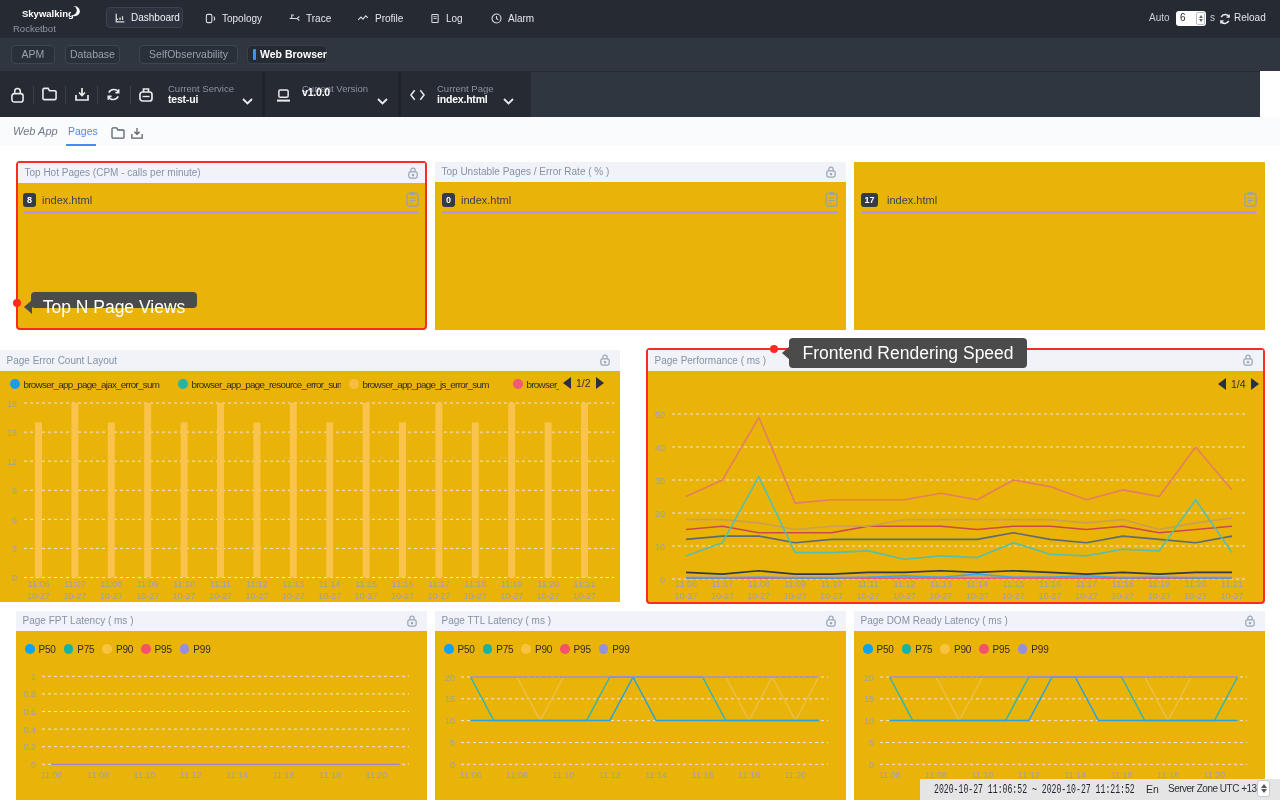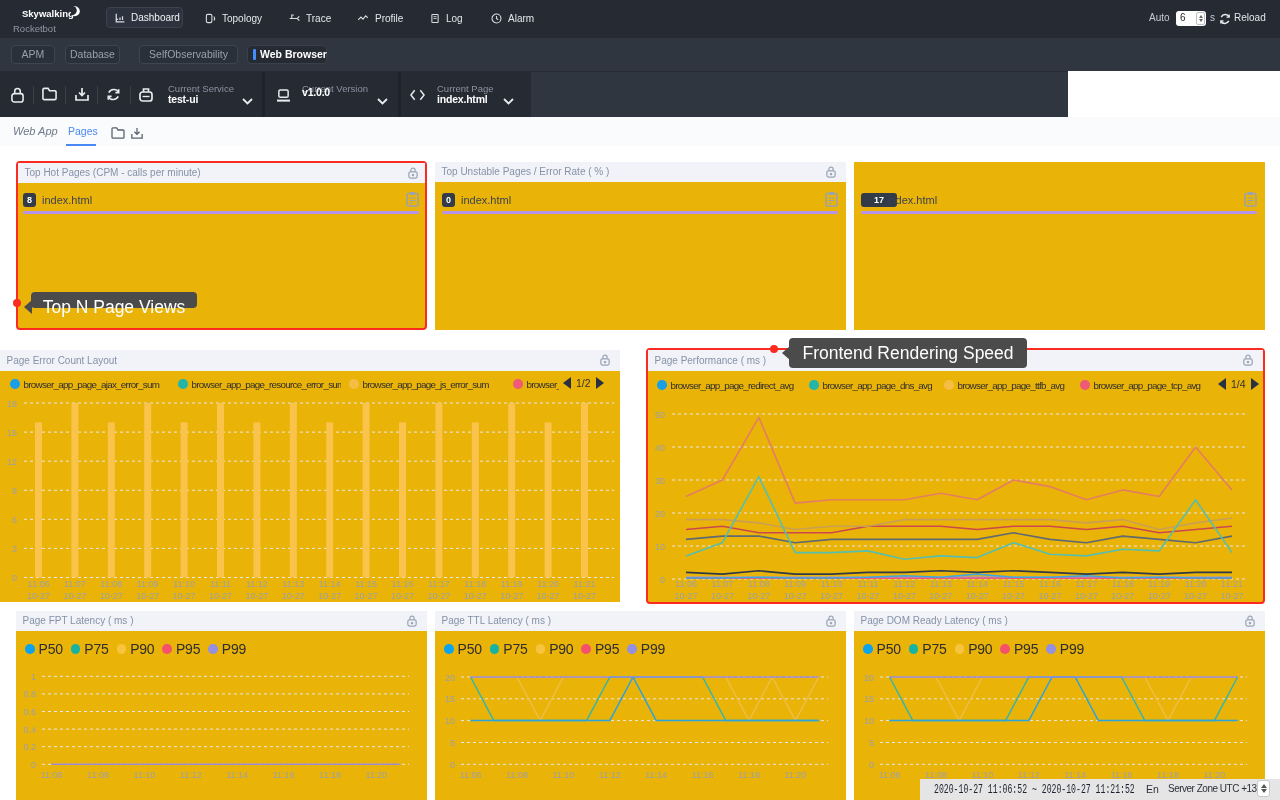--- a/index.html
+++ b/index.html
@@ -23,21 +23,21 @@
 .auto-spin:before { content:""; position:absolute; left:1.5px; top:2px; border-left:2.5px solid transparent; border-right:2.5px solid transparent; border-bottom:3px solid #666; }
 .auto-spin:after { content:""; position:absolute; left:1.5px; bottom:2px; border-left:2.5px solid transparent; border-right:2.5px solid transparent; border-top:3px solid #666; }
 
 
 .row2 { position:absolute; left:0; top:38px; width:1280px; height:33px; background:#30363f; }
 .r2btn { position:absolute; top:7px; height:19px; background:#2a303a; border:1px solid #3f454f; border-radius:4px; color:#99a0ab; font-size:10.5px; text-align:center; line-height:17px; white-space:nowrap; }
 .r2btn.active { color:#fff; background:#252a33; border-color:#3a404a; }
 .r2btn.active .bar { position:absolute; left:5px; top:3px; width:3px; height:11px; background:#448dfe; border-radius:1px; }
 
 
-.toolbar { position:absolute; left:0; top:71px; width:1068px; height:46px; background:#30363f; border-top:1px solid #262b33; }
+.toolbar { position:absolute; left:0; top:71px; width:1260px; height:46px; background:#30363f; border-top:1px solid #262b33; }
 .tpanel { position:absolute; left:0; top:0; width:531px; height:46px; background:#252a33; }
 .tdiv { position:absolute; top:14px; width:1px; height:18px; background:#3a4048; }
 .tsep { position:absolute; top:0; width:3px; height:46px; background:#1e232b; }
 .ticon { position:absolute; top:15px; color:#e9ebee; }
 .tlabel { position:absolute; color:#8b93a0; font-size:9.5px; }
 .tvalue { position:absolute; color:#fff; font-size:10.5px; font-weight:bold; letter-spacing:-0.2px; }
 .chev { position:absolute; }
 
 
 .tabs { position:absolute; left:0; top:117px; width:1280px; height:29px; background:#fafbfd; }
@@ -47,21 +47,21 @@
 
 
 .card { position:absolute; background:#eab308; }
 .chead { position:absolute; left:0; right:0; top:0; height:20px; background:#f1f3f8; color:#8592a7; font-size:10px; line-height:20px; padding-left:6.5px; white-space:nowrap; overflow:hidden; }
 .clock { position:absolute; top:4px; }
 .hl { border:2px solid #fb2b20; border-radius:4px; }
 .badge { position:absolute; width:13px; height:14px; background:#333b48; border-radius:3px; color:#fff; font-size:9px; font-weight:bold; text-align:center; line-height:14px; }
 .iname { position:absolute; color:#3c4350; font-size:11px; }
 .prule { position:absolute; height:3px; background:#b794e8; border-radius:2px; }
 .clip { position:absolute; }
-.legend { position:absolute; display:flex; align-items:center; font-size:14px; letter-spacing:-0.35px; color:#2e2e2e; white-space:nowrap; }
+.legend { position:absolute; display:flex; align-items:center; font-size:10px; letter-spacing:-0.35px; color:#2e2e2e; white-space:nowrap; }
 .legend .dot { display:inline-block; width:9.5px; height:9.5px; border-radius:50%; margin-right:4px; flex:none; }
 .legend .li { display:flex; align-items:center; margin-right:8px; }
 .plegend { letter-spacing:-0.2px !important; }
 .pager { position:absolute; font-size:10.5px; color:#333; display:flex; align-items:center; }
 .tri-l { width:0; height:0; border-top:6px solid transparent; border-bottom:6px solid transparent; border-right:8px solid #273142; margin-right:5px; }
 .tri-r { width:0; height:0; border-top:6px solid transparent; border-bottom:6px solid transparent; border-left:8px solid #273142; margin-left:5px; }
 
 
 .tip { position:absolute; background:#4b4b4b; border-radius:4px; color:#fff; font-size:17.5px; text-align:center; z-index:30; }
 .tip:before { content:""; position:absolute; left:-7px; top:8px; border-top:7px solid transparent; border-bottom:7px solid transparent; border-right:8px solid #4b4b4b; }
@@ -228,21 +228,21 @@
     <div class="badge" style="left:7px;top:31px">0</div>
     <div class="iname" style="left:26px;top:32px">index.html</div>
     <svg class="clip" style="right:8px;top:29px" width="13" height="16" viewBox="0 0 13 16" fill="none" stroke="#98a2b0" stroke-width="1.4">
         <rect x="1" y="2.5" width="11" height="12.5" rx="1.5"></rect>
         <rect x="4" y="1" width="5" height="3" rx="1" fill="#98a2b0" stroke="none"></rect>
         <path d="M3.5 7 L9.5 7 M3.5 9.5 L9.5 9.5 M3.5 12 L7 12" stroke-width="1.1"></path>
       </svg>
     <div class="prule" style="left:7px;top:49px;width:396px"></div>
   </div>
   <div class="card" style="left:854px;top:162px;width:411px;height:168px">
-    <div class="badge" style="left:7px;top:31px;width:36px">17</div>
+    <div class="badge" style="left:7px;top:31px;width:17px">17</div>
     <div class="iname" style="left:33px;top:32px">index.html</div>
     <svg class="clip" style="right:8px;top:29px" width="13" height="16" viewBox="0 0 13 16" fill="none" stroke="#98a2b0" stroke-width="1.4">
         <rect x="1" y="2.5" width="11" height="12.5" rx="1.5"></rect>
         <rect x="4" y="1" width="5" height="3" rx="1" fill="#98a2b0" stroke="none"></rect>
         <path d="M3.5 7 L9.5 7 M3.5 9.5 L9.5 9.5 M3.5 12 L7 12" stroke-width="1.1"></path>
       </svg>
     <div class="prule" style="left:7px;top:49px;width:396px"></div>
   </div>
 
   <div class="reddot" style="left:13px;top:299px"></div>
@@ -329,26 +329,20 @@
 <text x="584.5" y="203" font-size="9" fill="#9aa1ab" text-anchor="middle">10-27</text>
       </svg>
   </div>
 
   <div class="card hl" style="left:646px;top:348px;width:619px;height:256px">
     <div class="chead" style="height:21px;line-height:21px">Page Performance ( ms )<svg class="clock" style="right:10px" width="10" height="12" viewBox="0 0 12 14" fill="none" stroke="#9aa5b5" stroke-width="1.5">
           <rect x="1" y="5.5" width="10" height="7.5" rx="2"></rect>
           <path d="M3.5 5.5 L3.5 3.5 A2.5 2.5 0 0 1 8.5 3.5 L8.5 5.5"></path>
           <rect x="4.7" y="8.2" width="2.6" height="2.6" rx="0.5" fill="#9aa5b5" stroke="none"></rect>
         </svg></div>
-    <div class="legend" style="left:9px;top:26px;height:18px;letter-spacing:-0.7px;font-size:9.8px">
-      <span class="li" style="width:144px;overflow:hidden"><span class="dot" style="background:#189fe6"></span>browser_app_page_redirect_avg</span>
-      <span class="li" style="width:127px;overflow:hidden"><span class="dot" style="background:#22b5a8"></span>browser_app_page_dns_avg</span>
-      <span class="li" style="width:128px;overflow:hidden"><span class="dot" style="background:#f5bd43"></span>browser_app_page_ttfb_avg</span>
-      <span class="li" style="width:124px;overflow:hidden;margin-right:0"><span class="dot" style="background:#ef5a77"></span>browser_app_page_tcp_avg</span>
-    </div>
     <div class="pager" style="left:570px;top:28px"><span class="tri-l"></span>1/4<span class="tri-r"></span></div>
     <svg style="position:absolute;left:0;top:46px" width="615" height="206">
         <line x1="24" y1="18.0" x2="598" y2="18.0" stroke="#e4e7ec" stroke-dasharray="3,3"></line>
 <text x="17" y="21.5" font-size="9" fill="#9aa1ab" text-anchor="end">50</text>
 <line x1="24" y1="51.0" x2="598" y2="51.0" stroke="#e4e7ec" stroke-dasharray="3,3"></line>
 <text x="17" y="54.5" font-size="9" fill="#9aa1ab" text-anchor="end">40</text>
 <line x1="24" y1="84.0" x2="598" y2="84.0" stroke="#e4e7ec" stroke-dasharray="3,3"></line>
 <text x="17" y="87.5" font-size="9" fill="#9aa1ab" text-anchor="end">30</text>
 <line x1="24" y1="117.0" x2="598" y2="117.0" stroke="#e4e7ec" stroke-dasharray="3,3"></line>
 <text x="17" y="120.5" font-size="9" fill="#9aa1ab" text-anchor="end">20</text>

